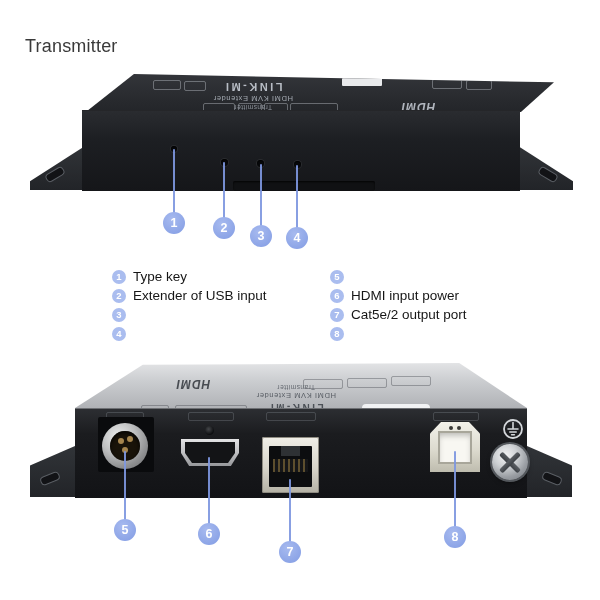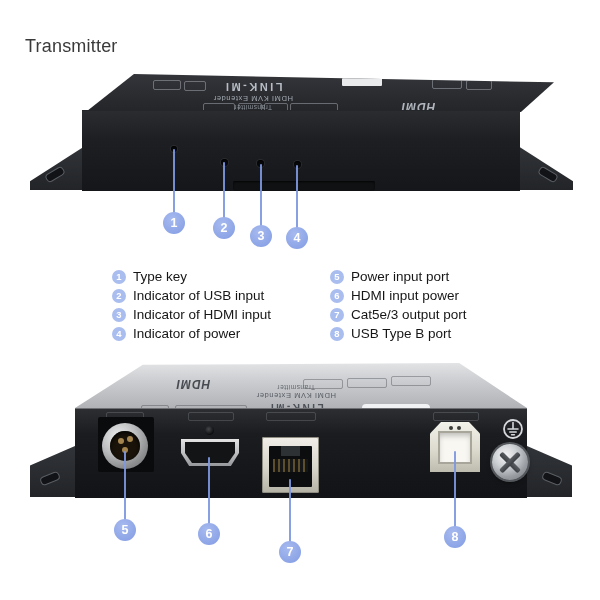--- a/index.html
+++ b/index.html
@@ -256,44 +256,40 @@
   <div class="callout" style="left:279px;top:541px;">7</div>
   <div class="callout" style="left:444px;top:526px;">8</div>
 
   <div class="legend-col" style="left:112px;top:267px;">
     <div class="lrow">
       <span class="lbadge">1</span>
       <span class="llabel">Type key</span>
     </div>
     <div class="lrow">
       <span class="lbadge">2</span>
-      <span class="llabel">Indicator of USB input</span>
+      <span class="llabel">Extender of USB input</span>
     </div>
     <div class="lrow">
       <span class="lbadge">3</span>
-      <span class="llabel">Indicator of HDMI input</span>
     </div>
     <div class="lrow">
       <span class="lbadge">4</span>
-      <span class="llabel">Indicator of power</span>
     </div>
   </div>
 
   <div class="legend-col" style="left:330px;top:267px;">
     <div class="lrow">
       <span class="lbadge">5</span>
-      <span class="llabel">Power input port</span>
     </div>
     <div class="lrow">
       <span class="lbadge">6</span>
       <span class="llabel">HDMI input power</span>
     </div>
     <div class="lrow">
       <span class="lbadge">7</span>
-      <span class="llabel">Cat5e/3 output port</span>
+      <span class="llabel">Cat5e/2 output port</span>
     </div>
     <div class="lrow">
       <span class="lbadge">8</span>
-      <span class="llabel">USB Type B port</span>
     </div>
   </div>
 
 </div>
 
 </body></html>

